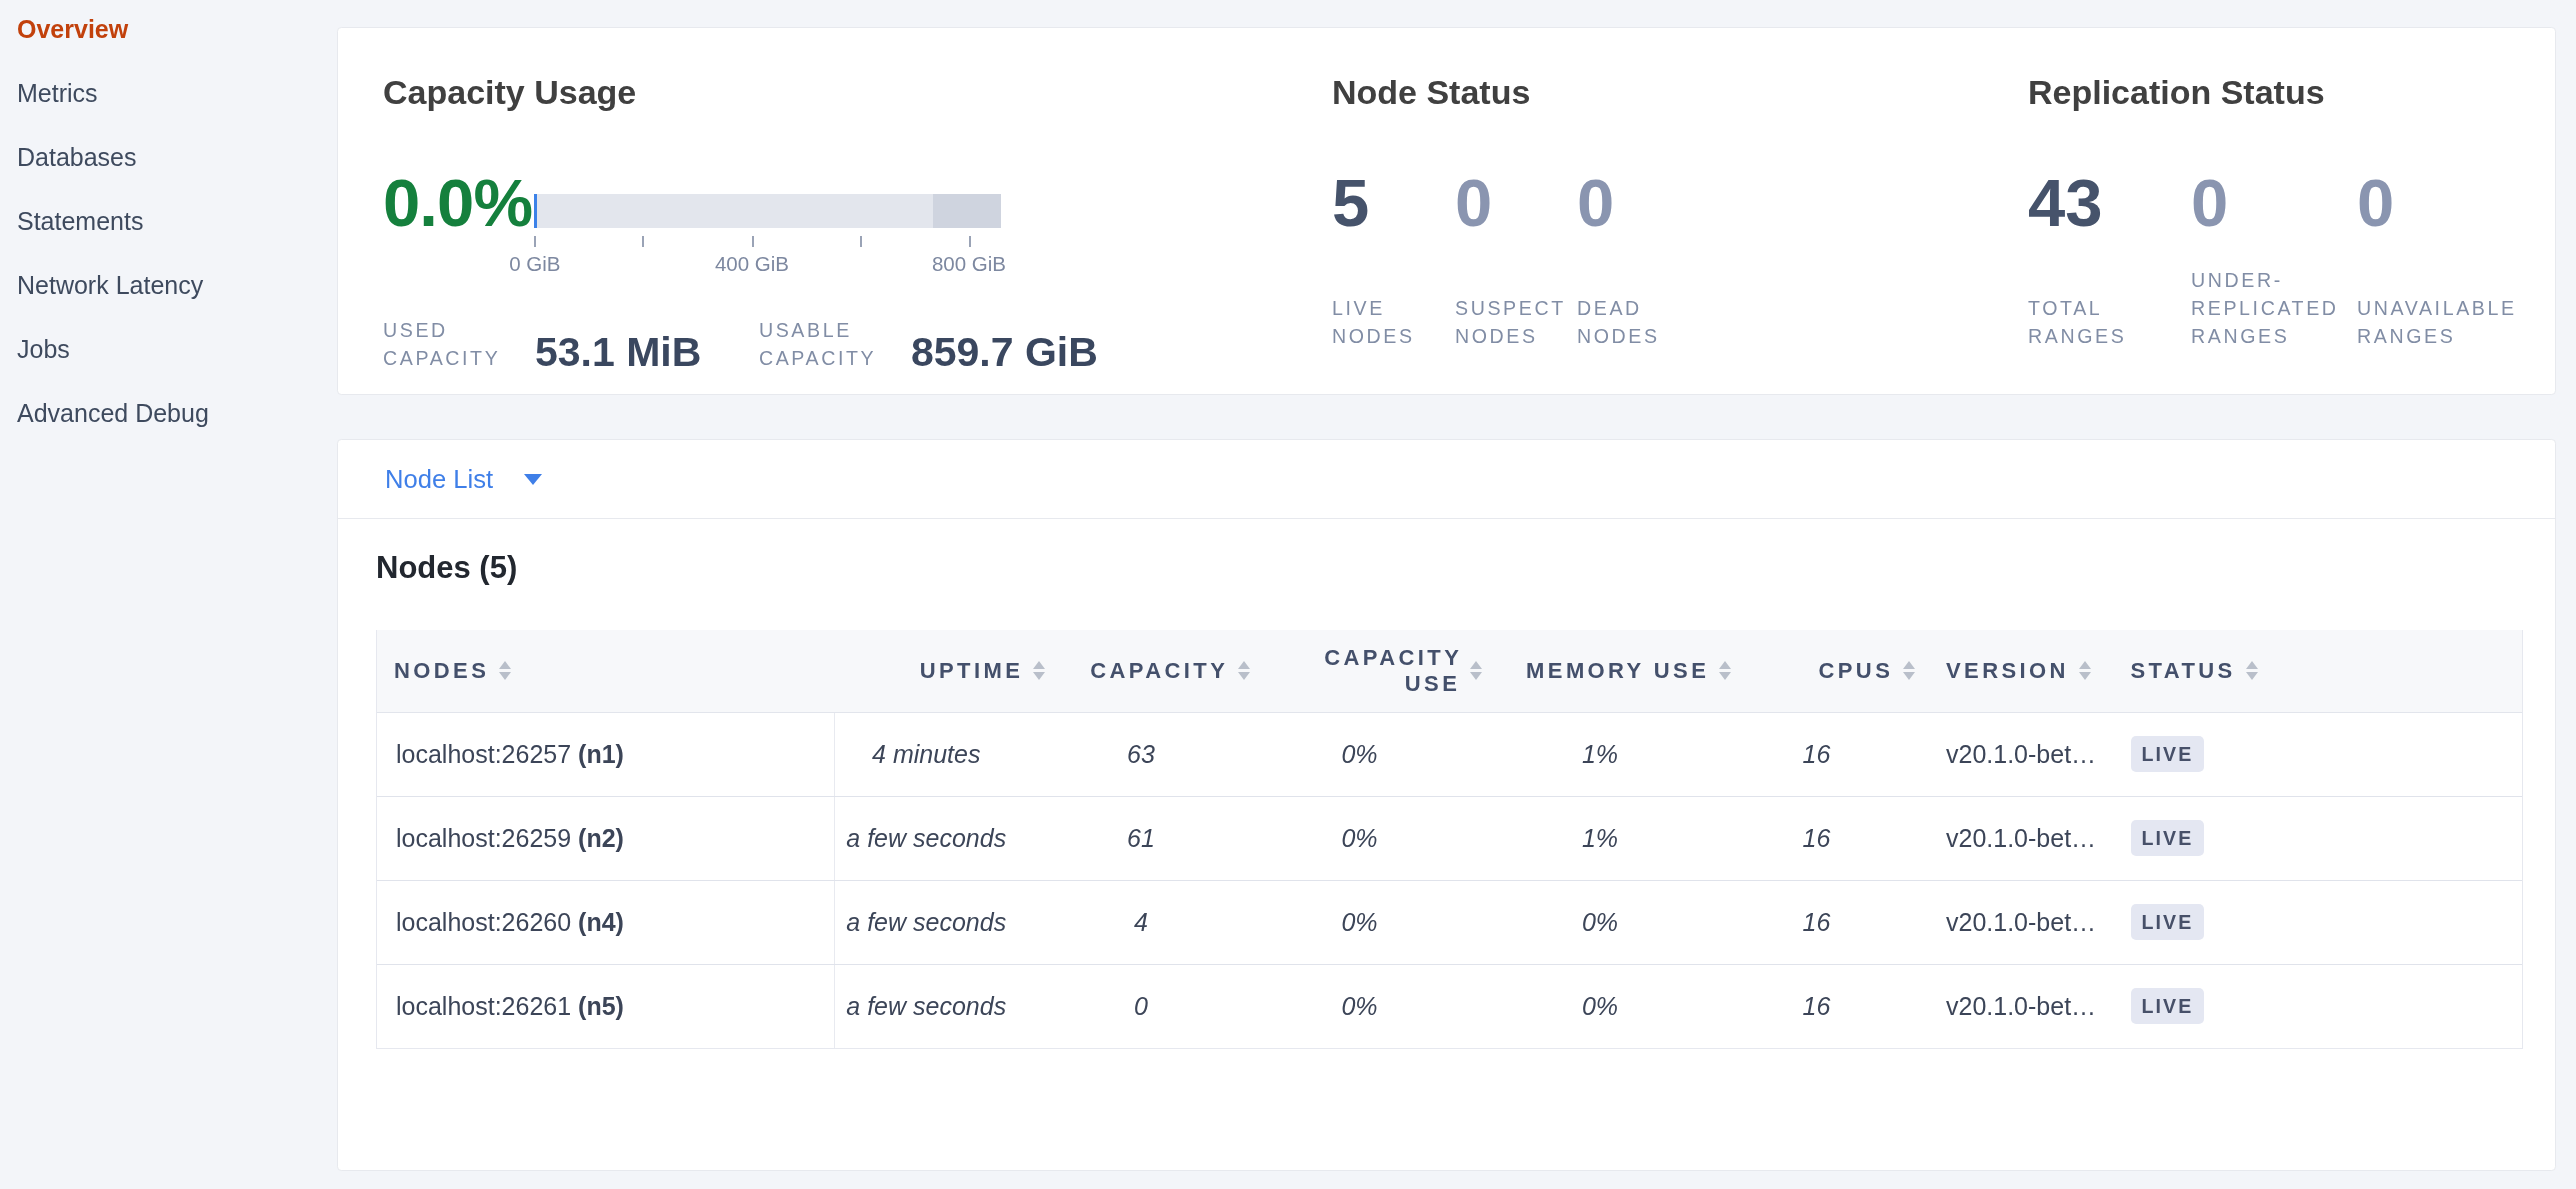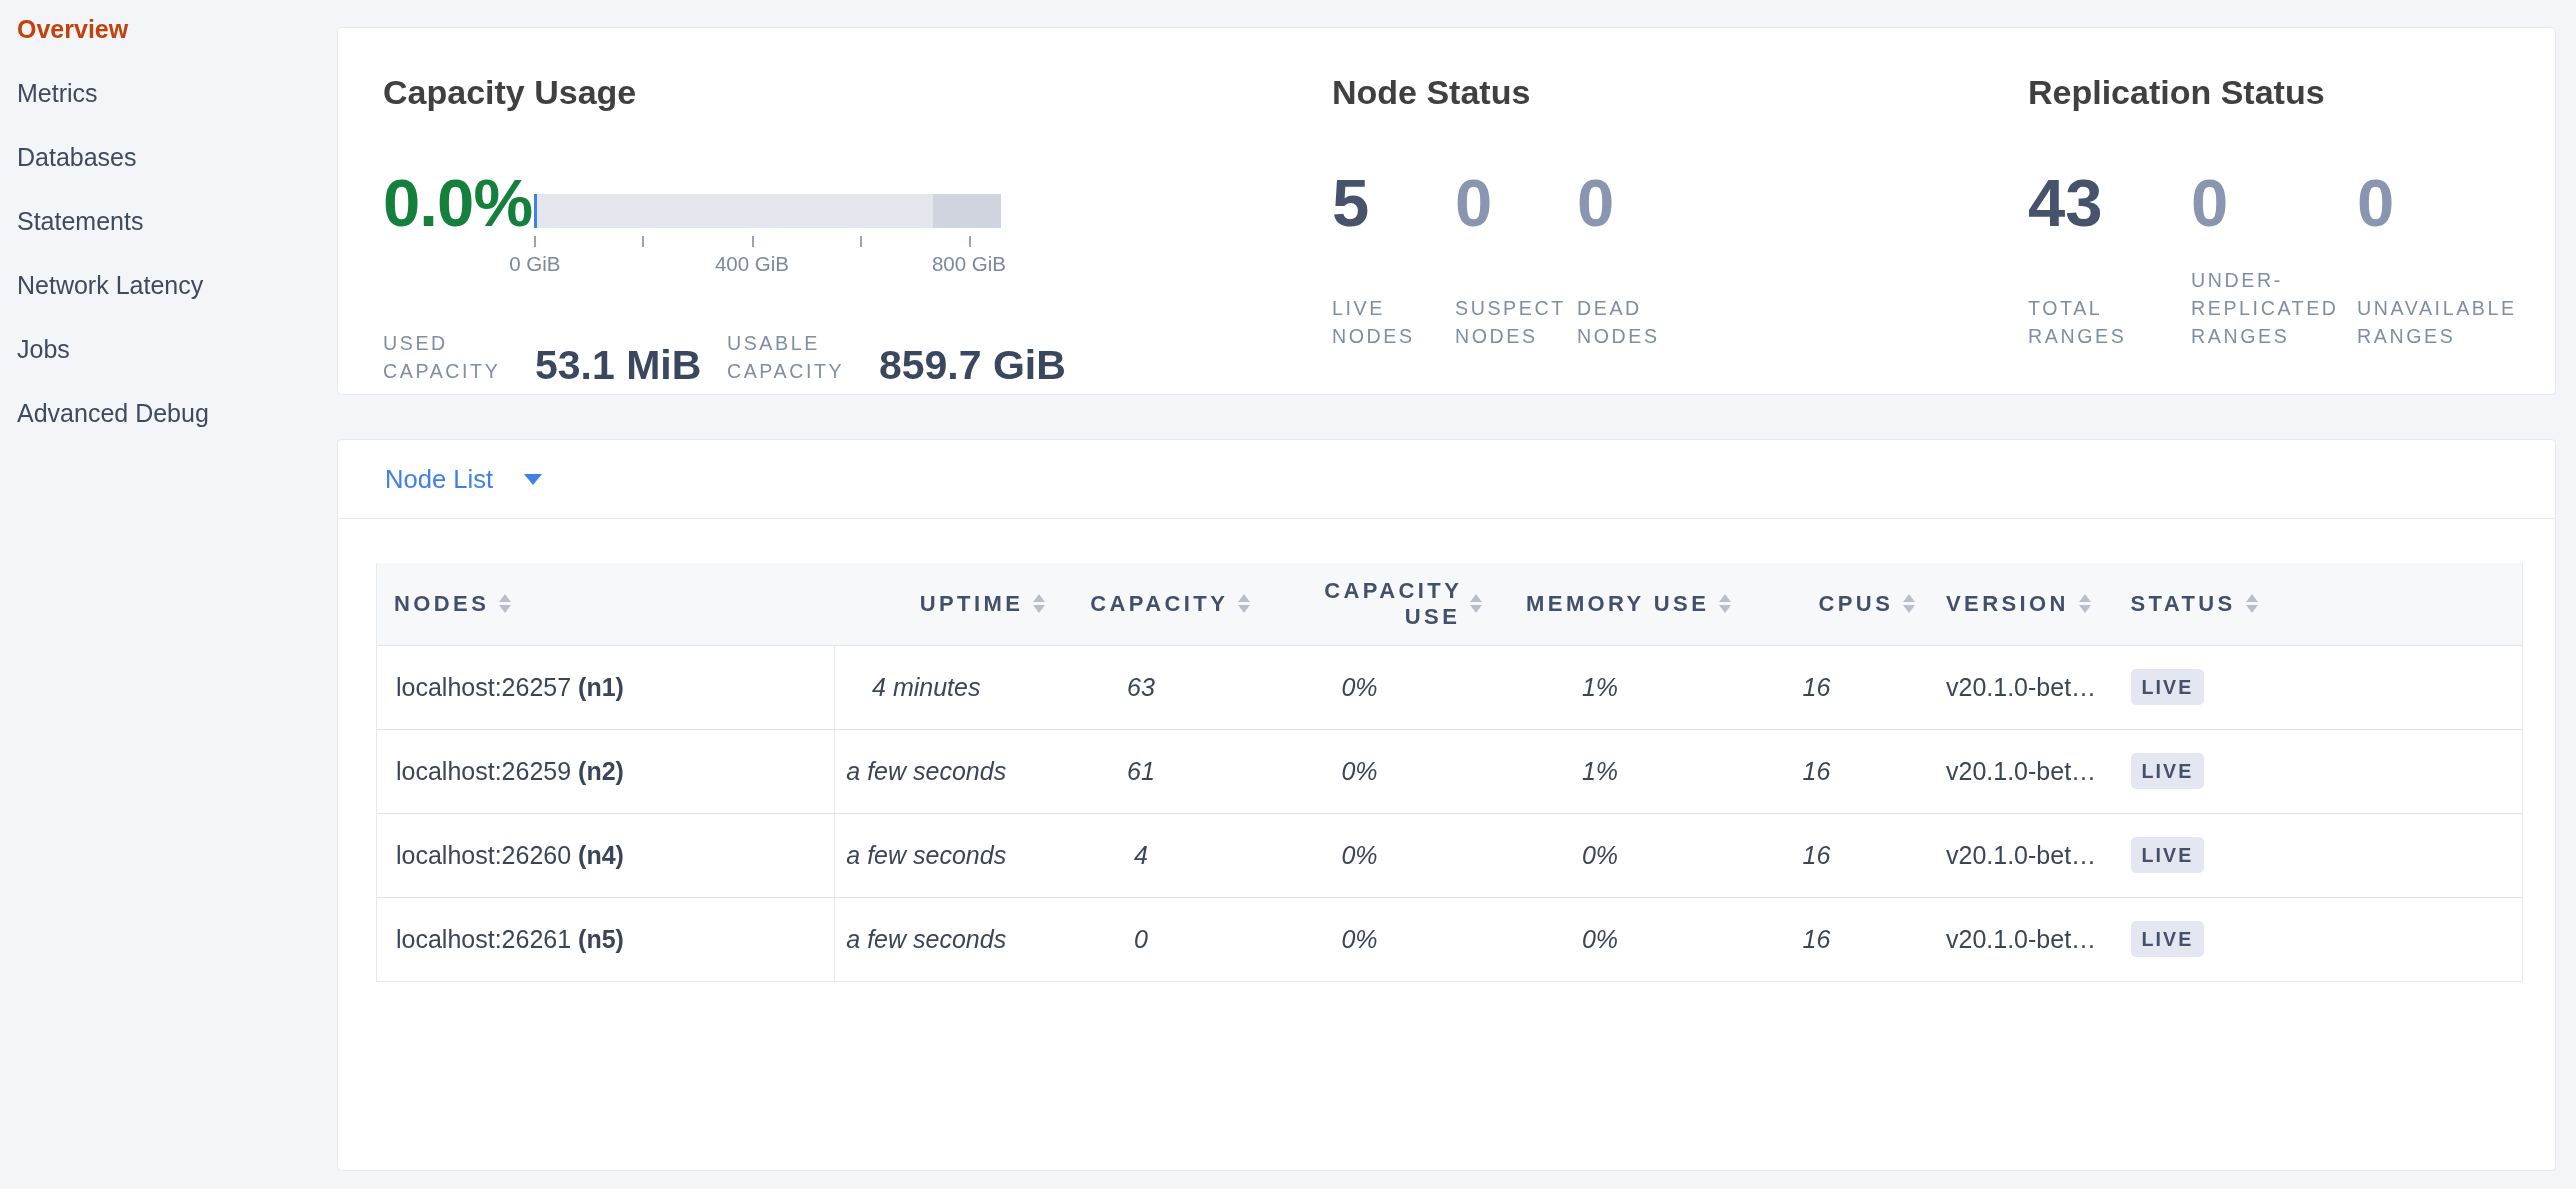--- a/index.html
+++ b/index.html
@@ -36,21 +36,21 @@
   .cap-pct { flex:none; width:151px; font-size:67px; font-weight:700; color:#15803d; line-height:67px; letter-spacing:-0.9px; }
   .cap-chart { width:478px;margin-top:25px; }
   .bar { position:relative; width:467px; height:34px; background:#e3e6ed; }
   .bar-extra { position:absolute; top:0; right:0; height:100%; width:14.5%; background:#cfd4df; }
   .bar-used { position:absolute; top:0; left:0; height:100%; width:3.4px; background:#3c82e8; }
   .ticks { position:relative; height:11px; margin-top:7.7px; width:467px; }
   .tick { position:absolute; top:0; width:1.7px; height:11px; background:#9aa3b6; }
   .tick-labels { position:relative; height:25.6px; margin-top:5.1px; width:467px; font-size:20.5px; color:#7d88a0; }
   .tick-label { position:absolute; transform:translateX(-50%); white-space:nowrap; }
 
-  .cap-stats { display:flex; margin-top:52px; }
+  .cap-stats { display:flex; margin-top:39px;gap:32px; }
   .cap-stat { display:flex; align-items:flex-end; }
   .cap-stat + .cap-stat { margin-left:25.6px; }
   .stat-label {
     font-size:19.6px; line-height:28px; letter-spacing:2.6px;
     color:#818da5; text-transform:uppercase;
   }
   .cap-stat .stat-label { width:130px; }
   .stat-value { font-size:41px; font-weight:700; color:#3a475f; line-height:39px; margin-left:22px; white-space:nowrap; }
 
   .stat-nums { display:flex; margin-top:56px; }
@@ -206,20 +206,21 @@
       </div>
     </section>
 
     <section class="card nodelist">
       <div class="nl-header">
         <span class="nl-title">Node List</span>
         <span class="caret"></span>
       </div>
 
       <div class="nl-body">
+        <h2 class="nodes-title">Nodes (5)</h2>
 
         <div class="table-wrap">
           <table>
             <colgroup>
               <col style="width:457px">
                 <col style="width:225px">
                 <col style="width:205px">
                 <col style="width:232px">
               <col style="width:249px">
                 <col style="width:184px">

